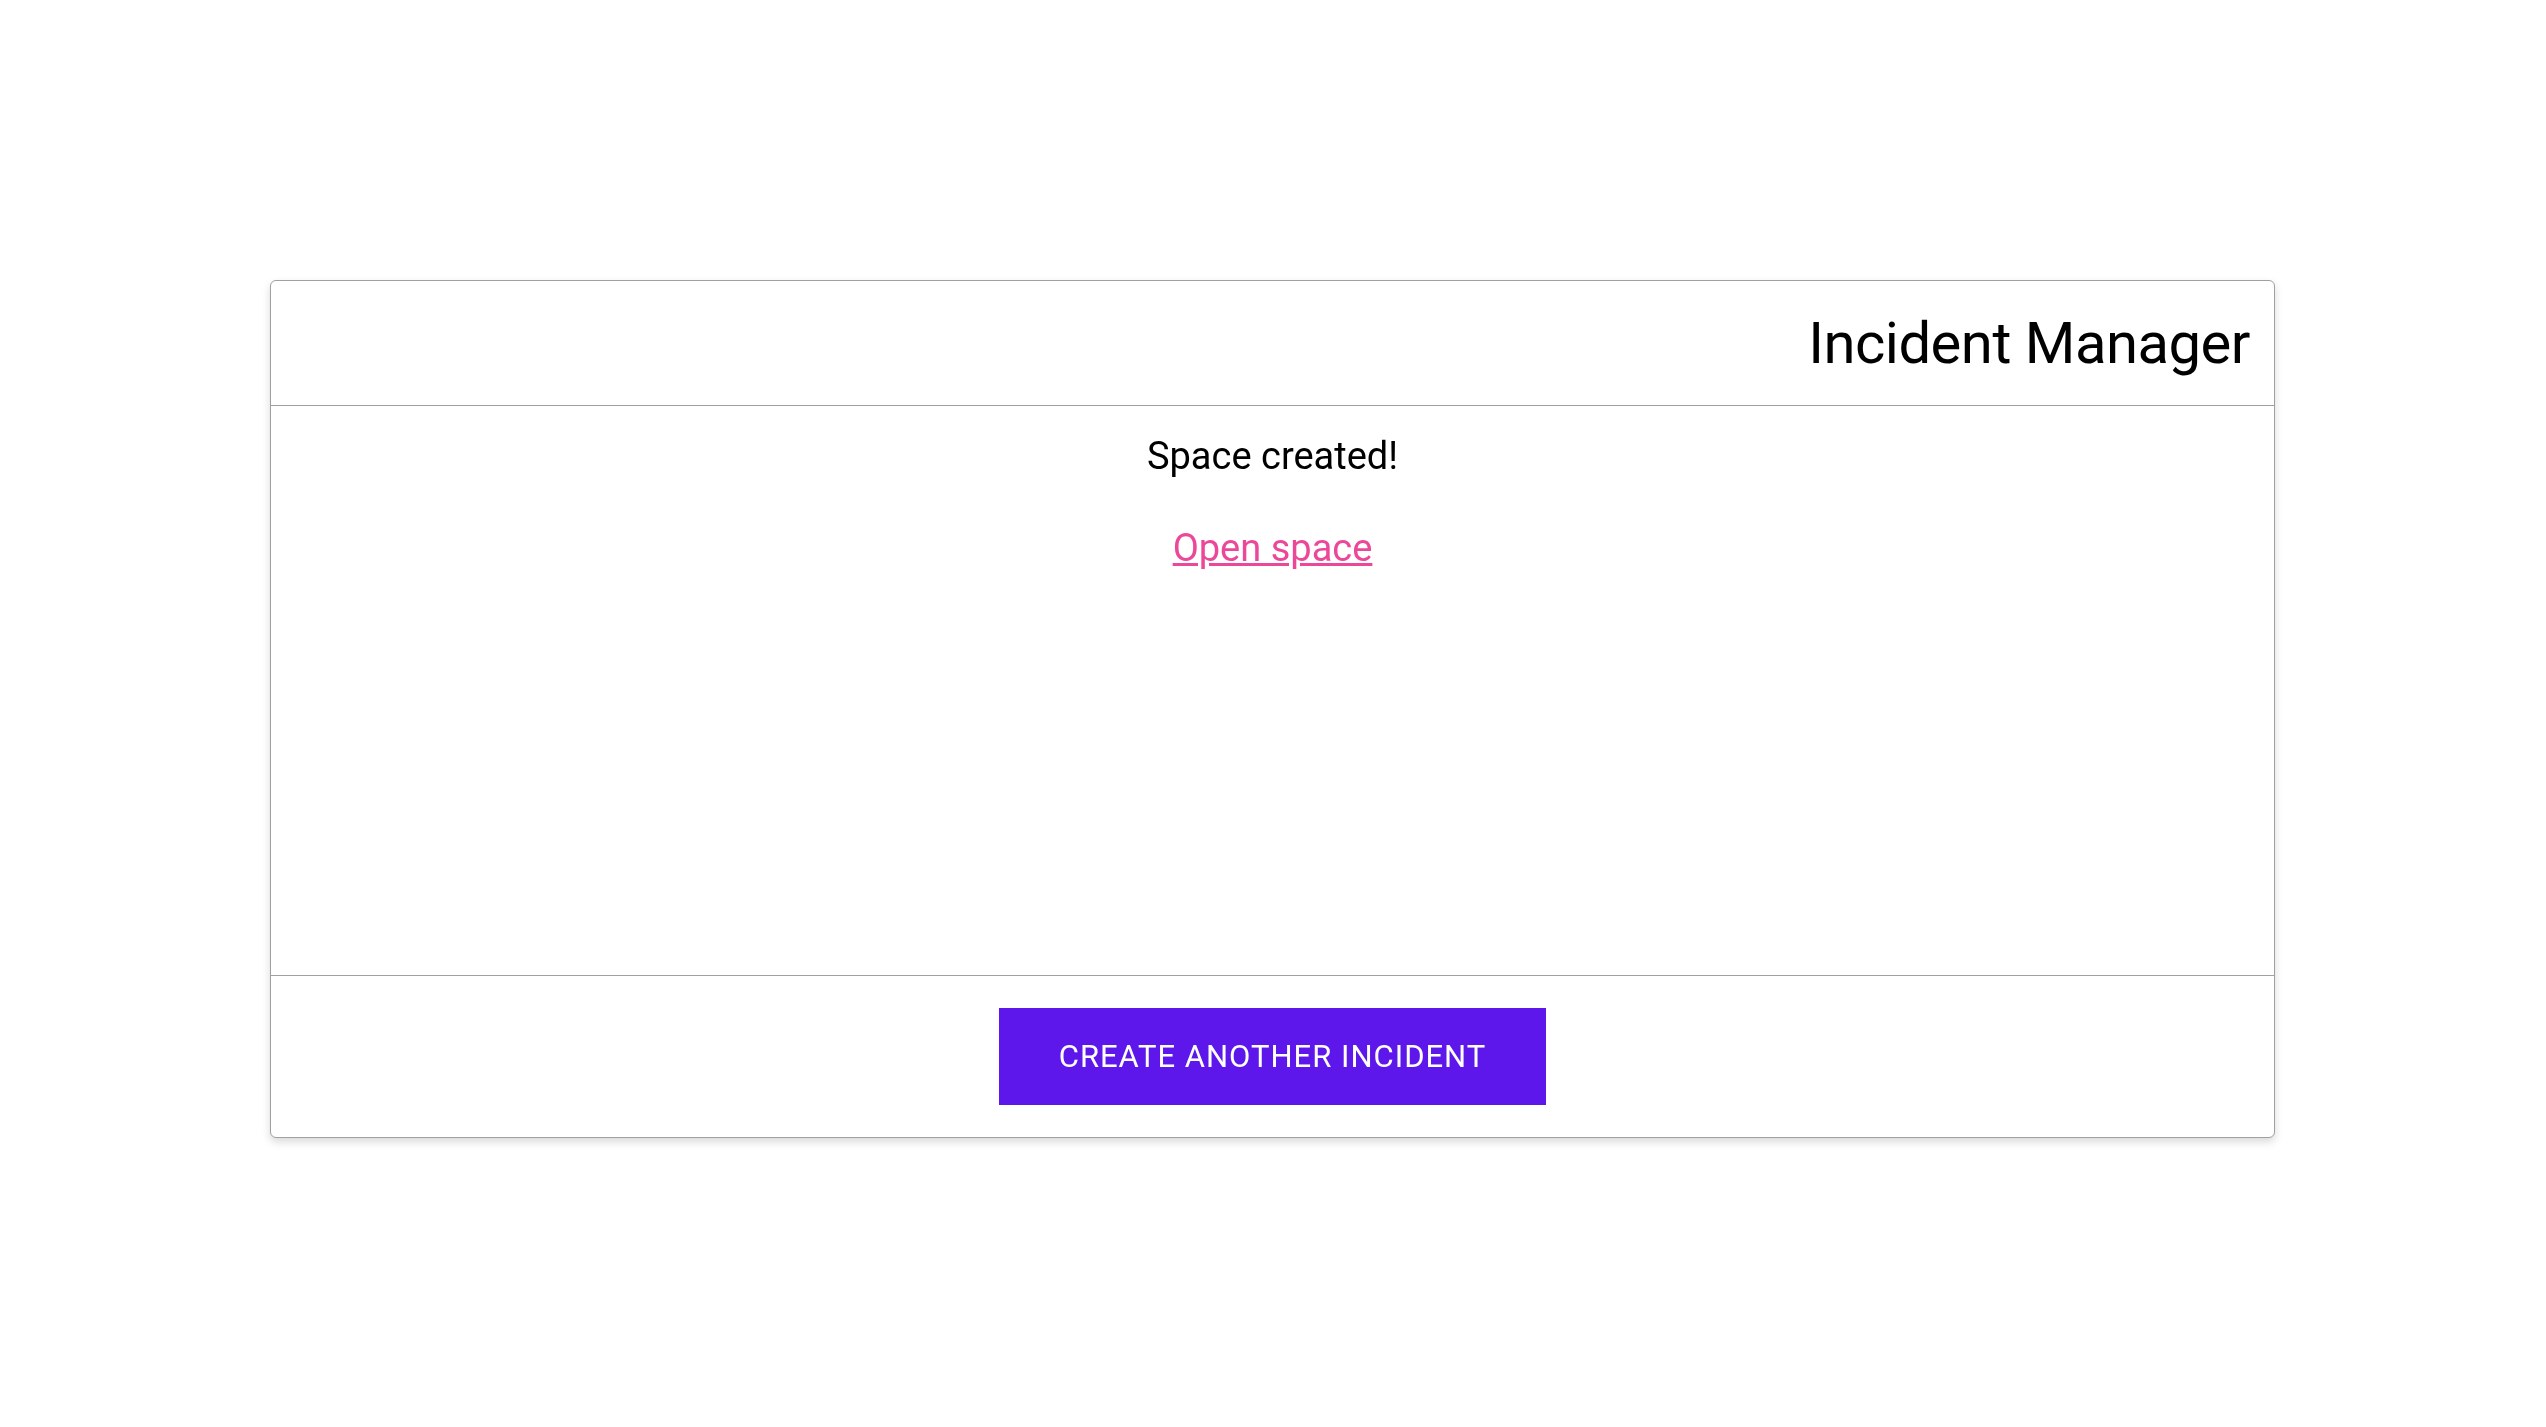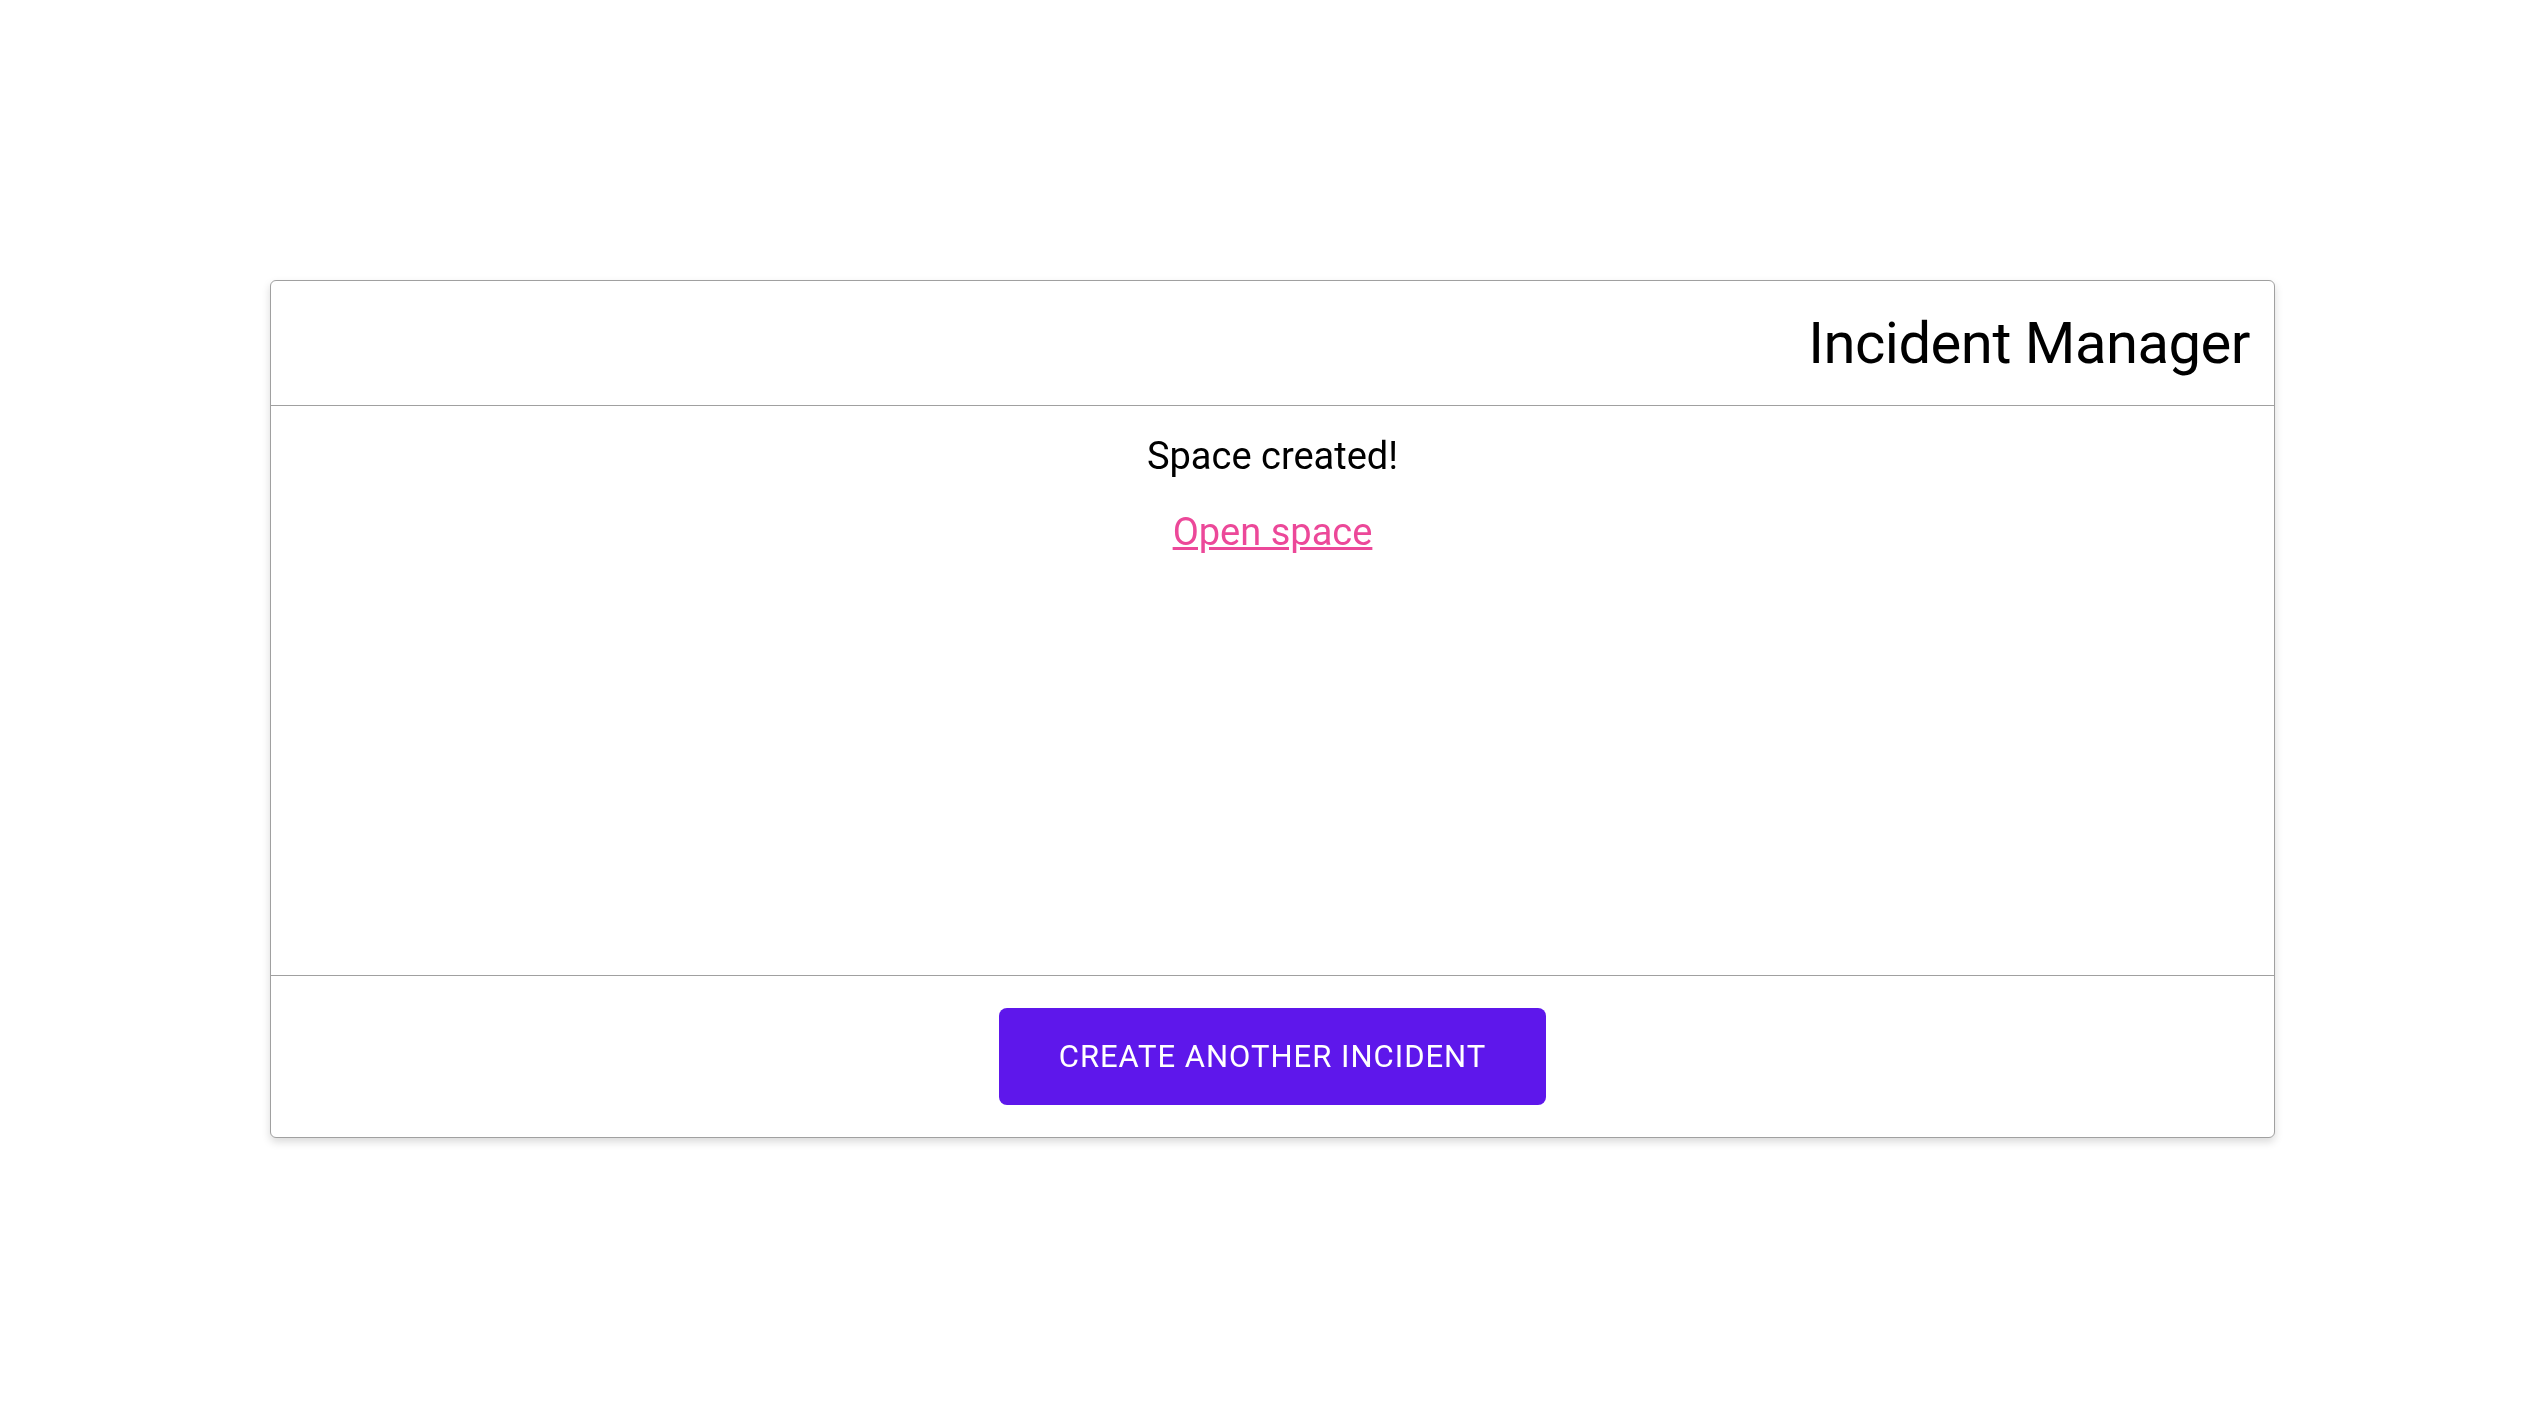--- a/index.html
+++ b/index.html
@@ -43,21 +43,21 @@
     }
     
     .card-body {
       padding: 28px 20px;
       border-bottom: 1px solid #a0a0a0;
       text-align: center;
       min-height: 570px;
       display: flex;
       flex-direction: column;
       align-items: center;
-      gap: 32px;
+      gap: 48px;
     }
     
     .status-message {
       font-size: 38px;
       font-weight: 400;
       color: #000000;
     }
     
     .open-link {
       font-size: 38px;
@@ -70,21 +70,21 @@
       padding: 32px 20px;
       text-align: center;
       display: flex;
       justify-content: center;
     }
     
     .primary-button {
       background: #5e17eb;
       color: #ffffff;
       border: none;
-      border-radius: 8px;
+      border-radius: 0;
       padding: 30px 60px;
       font-size: 31px;
       font-weight: 400;
       letter-spacing: 1px;
       text-transform: uppercase;
       cursor: pointer;
       font-family: inherit;
     }
   </style>
 </head>

